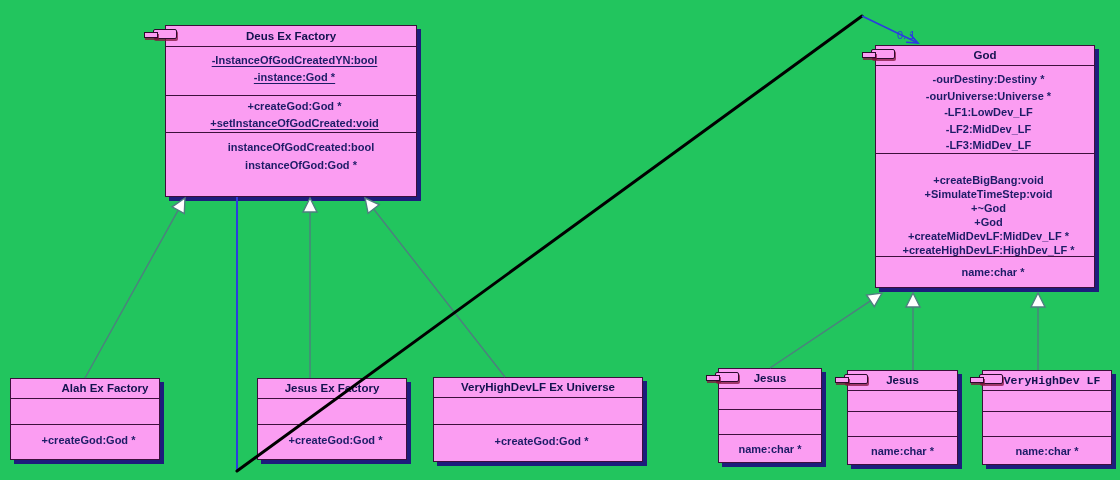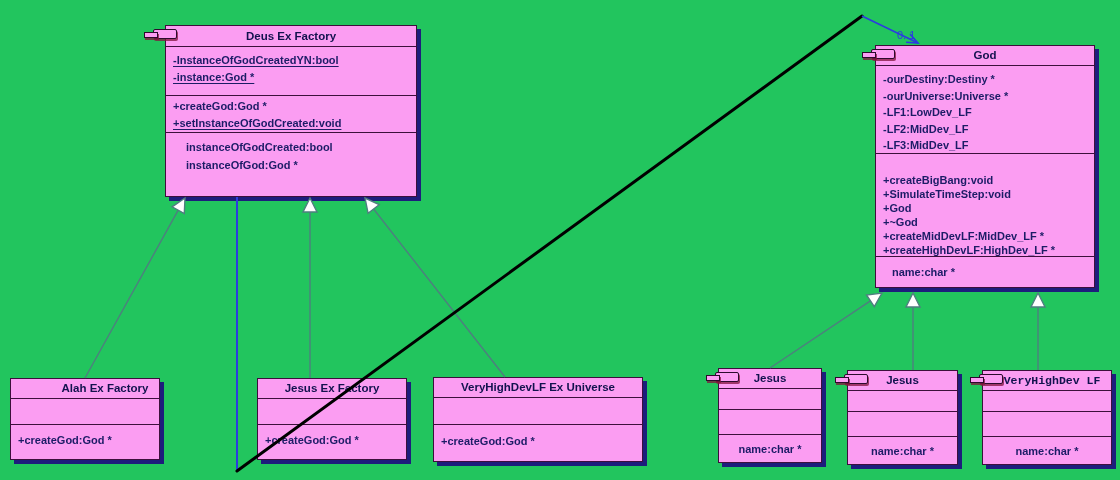--- a/index.html
+++ b/index.html
@@ -12,21 +12,21 @@
   .uml-box {
     position:absolute; box-sizing:border-box; z-index:2;
     background:#fb9df2; border:1.6px solid #3c0f3c;
     box-shadow:4px 4px 0 #1d1d7c;
     color:#1c1c66; font-size:11px; font-weight:bold; overflow:hidden;
   }
   .c-title {
     box-sizing:border-box; text-align:center; font-size:11.5px; font-weight:bold;
     color:#12124e; white-space:nowrap; overflow:hidden;
   }
-  .sec { box-sizing:border-box; border-top:1.4px solid #3c0f3c; padding-left:7px; white-space:nowrap; overflow:hidden; }
+  .sec { box-sizing:border-box; border-top:1.4px solid #3c0f3c; padding-left:7px; white-space:nowrap; overflow:hidden;text-align:center; }
   .m { white-space:nowrap; }
   .u { text-decoration:underline; text-decoration-thickness:1.1px; text-underline-offset:2px; }
   .props-center { text-align:center; padding-left:0; }
 
   .cls-icon { position:absolute; z-index:4; width:34px; height:14px; }
   .cls-icon .body {
     position:absolute; left:9px; top:1px; width:24px; height:10px;
     background:#fb9df2; border:1.5px solid #2c0a2c; box-sizing:border-box;
     box-shadow:1px 2px 0 rgba(130,20,60,0.75); border-radius:2px;
   }
@@ -94,22 +94,22 @@
     <div class="sec" style="height:88px; padding-top:5px; line-height:16.5px;">
       <div class="m">-ourDestiny:Destiny *</div>
       <div class="m">-ourUniverse:Universe *</div>
       <div class="m">-LF1:LowDev_LF</div>
       <div class="m">-LF2:MidDev_LF</div>
       <div class="m">-LF3:MidDev_LF</div>
     </div>
     <div class="sec" style="height:103px; padding-top:19px; line-height:14px;">
       <div class="m">+createBigBang:void</div>
       <div class="m">+SimulateTimeStep:void</div>
+      <div class="m">+~God</div>
       <div class="m">+God</div>
-      <div class="m">+~God</div>
       <div class="m">+createMidDevLF:MidDev_LF *</div>
       <div class="m">+createHighDevLF:HighDev_LF *</div>
     </div>
     <div class="sec" style="height:33px; padding-top:9px; padding-left:16px;">
       <div class="m">name:char *</div>
     </div>
   </div>
   <div class="cls-icon" style="left:862px; top:48px;">
       <i class="body"></i>
       <i class="tab"></i>

